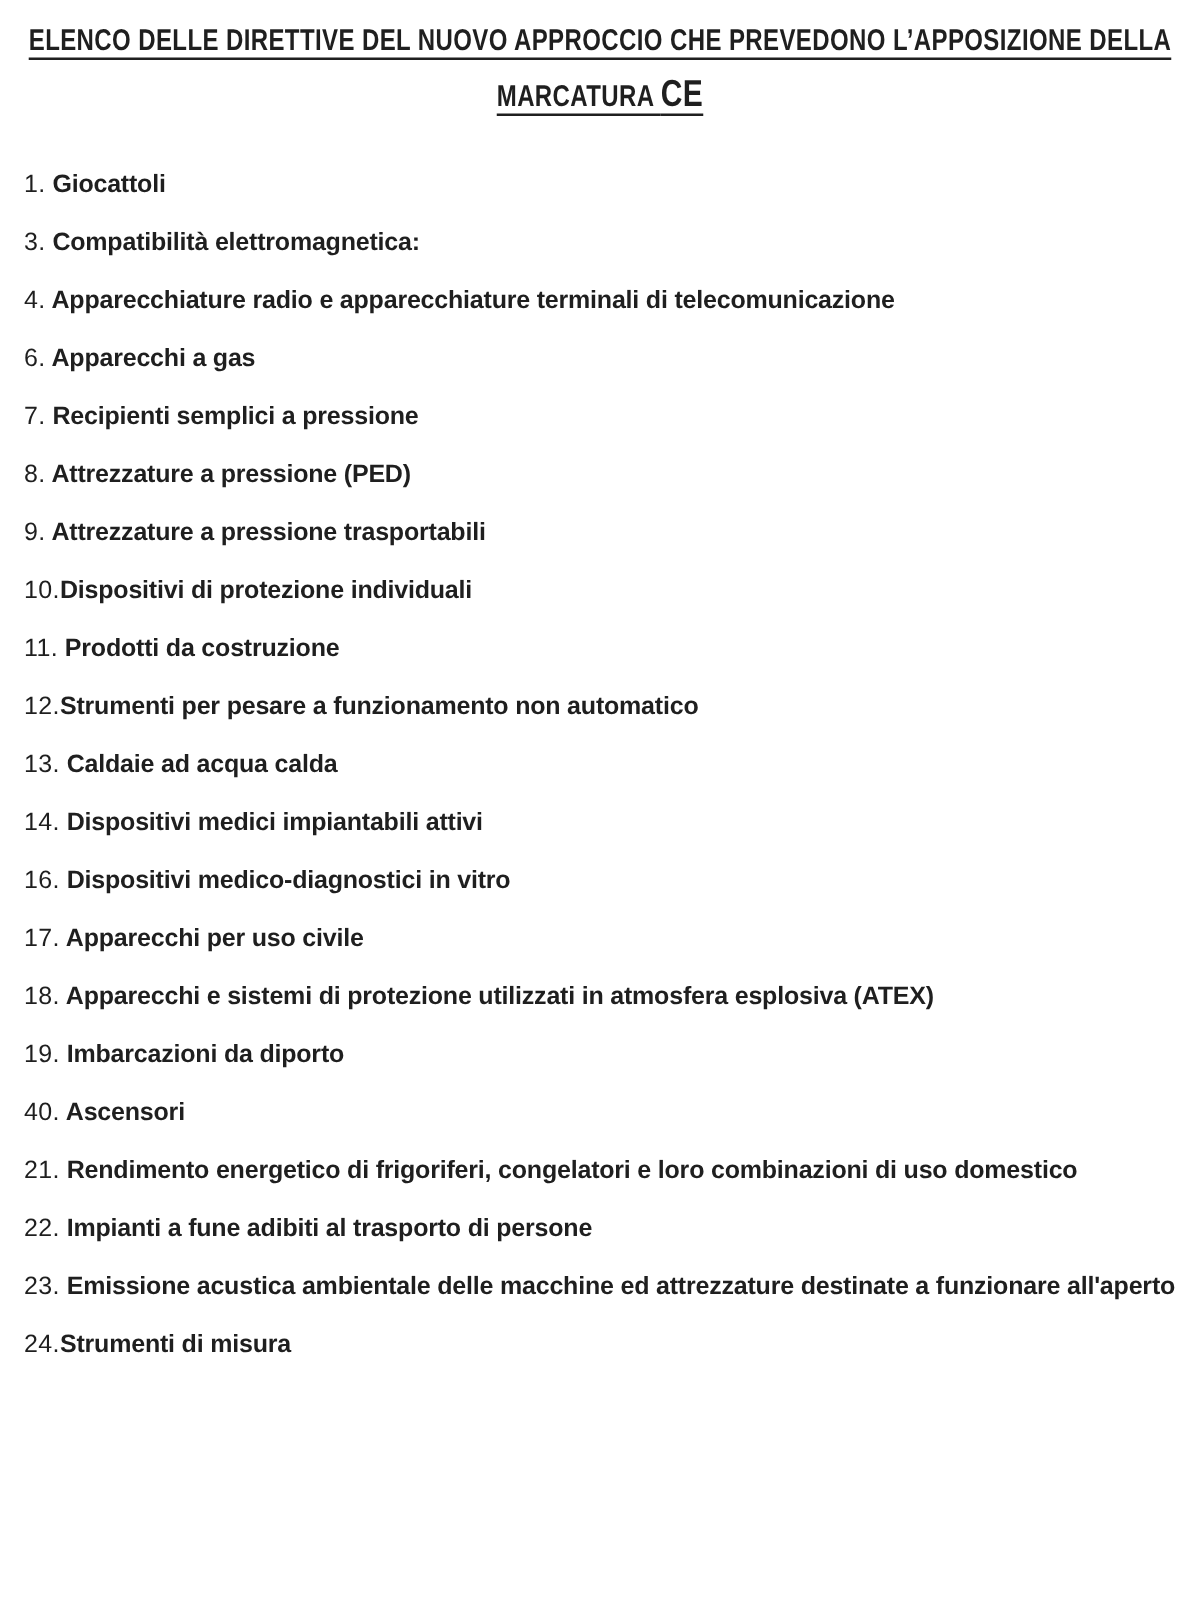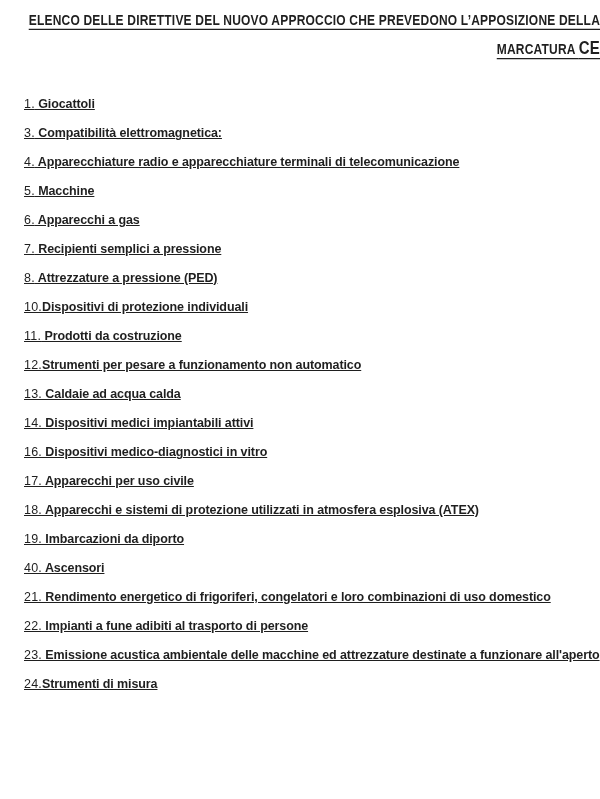--- a/index.html
+++ b/index.html
@@ -14,45 +14,44 @@
     font-family: "Liberation Sans", sans-serif;
     color: #1f1f1f;
   }
   .page {
     width: 600px;
     height: 799px;
     background: #ffffff;
   }
   .doc-title {
     padding-top: 6px;
-    text-align: right;
+    text-align: center;
   }
   .title-line {
     height: 28px;
     line-height: 28px;
     font-size: 12px;
     font-weight: 600;
     letter-spacing: 0.2px;
     white-space: nowrap;
     transform: scaleY(1.25);
     transform-origin: 50% 50%;
   }
   .title-underline {
     text-decoration: underline;
     text-decoration-thickness: 1.2px;
     text-underline-offset: 3px;
   }
   .ce-mark {
     font-size: 15px;
   }
   .directive-list {
-    margin-top: 28px;
-    padding-left: 24px;
+    margin-top: 16px;
+    padding-left: 12px;
     padding-right: 8px;
-    text-decoration: underline;
   }
   .item {
     height: 29px;
     line-height: 29px;
     font-size: 12.5px;
     white-space: nowrap;
   }
   .num {
     font-weight: normal;
     letter-spacing: 0.2px;
@@ -69,24 +68,24 @@
 
   <div class="doc-title">
     <div class="title-line"><span class="title-underline">ELENCO DELLE DIRETTIVE DEL NUOVO APPROCCIO CHE PREVEDONO L’APPOSIZIONE DELLA</span></div>
     <div class="title-line"><span class="title-underline"><span>MARCATURA </span><span class="ce-mark">CE</span></span></div>
   </div>
 
   <div class="directive-list">
       <div class="item"><span class="num">1.</span><span class="txt"> Giocattoli</span></div>
       <div class="item"><span class="num">3.</span><span class="txt"> Compatibilità elettromagnetica:</span></div>
       <div class="item"><span class="num">4.</span><span class="txt"> Apparecchiature radio e apparecchiature terminali di telecomunicazione</span></div>
-      <div class="item"><span class="num">5.</span><span class="txt"> Macchine</span></div>
       <div class="item"><span class="num">6.</span><span class="txt"> Apparecchi a gas</span></div>
       <div class="item"><span class="num">7.</span><span class="txt"> Recipienti semplici a pressione</span></div>
       <div class="item"><span class="num">8.</span><span class="txt"> Attrezzature a pressione (PED)</span></div>
+      <div class="item"><span class="num">9.</span><span class="txt"> Attrezzature a pressione trasportabili</span></div>
       <div class="item"><span class="num">10.</span><span class="txt">Dispositivi di protezione individuali</span></div>
       <div class="item"><span class="num">11.</span><span class="txt"> Prodotti da costruzione</span></div>
       <div class="item"><span class="num">12.</span><span class="txt">Strumenti per pesare a funzionamento non automatico</span></div>
       <div class="item"><span class="num">13.</span><span class="txt"> Caldaie ad acqua calda</span></div>
       <div class="item"><span class="num">14.</span><span class="txt"> Dispositivi medici impiantabili attivi</span></div>
       <div class="item"><span class="num">16.</span><span class="txt"> Dispositivi medico-diagnostici in vitro</span></div>
       <div class="item"><span class="num">17.</span><span class="txt"> Apparecchi per uso civile</span></div>
       <div class="item"><span class="num">18.</span><span class="txt"> Apparecchi e sistemi di protezione utilizzati in atmosfera esplosiva (ATEX)</span></div>
       <div class="item"><span class="num">19.</span><span class="txt"> Imbarcazioni da diporto</span></div>
       <div class="item"><span class="num">40.</span><span class="txt"> Ascensori</span></div>

